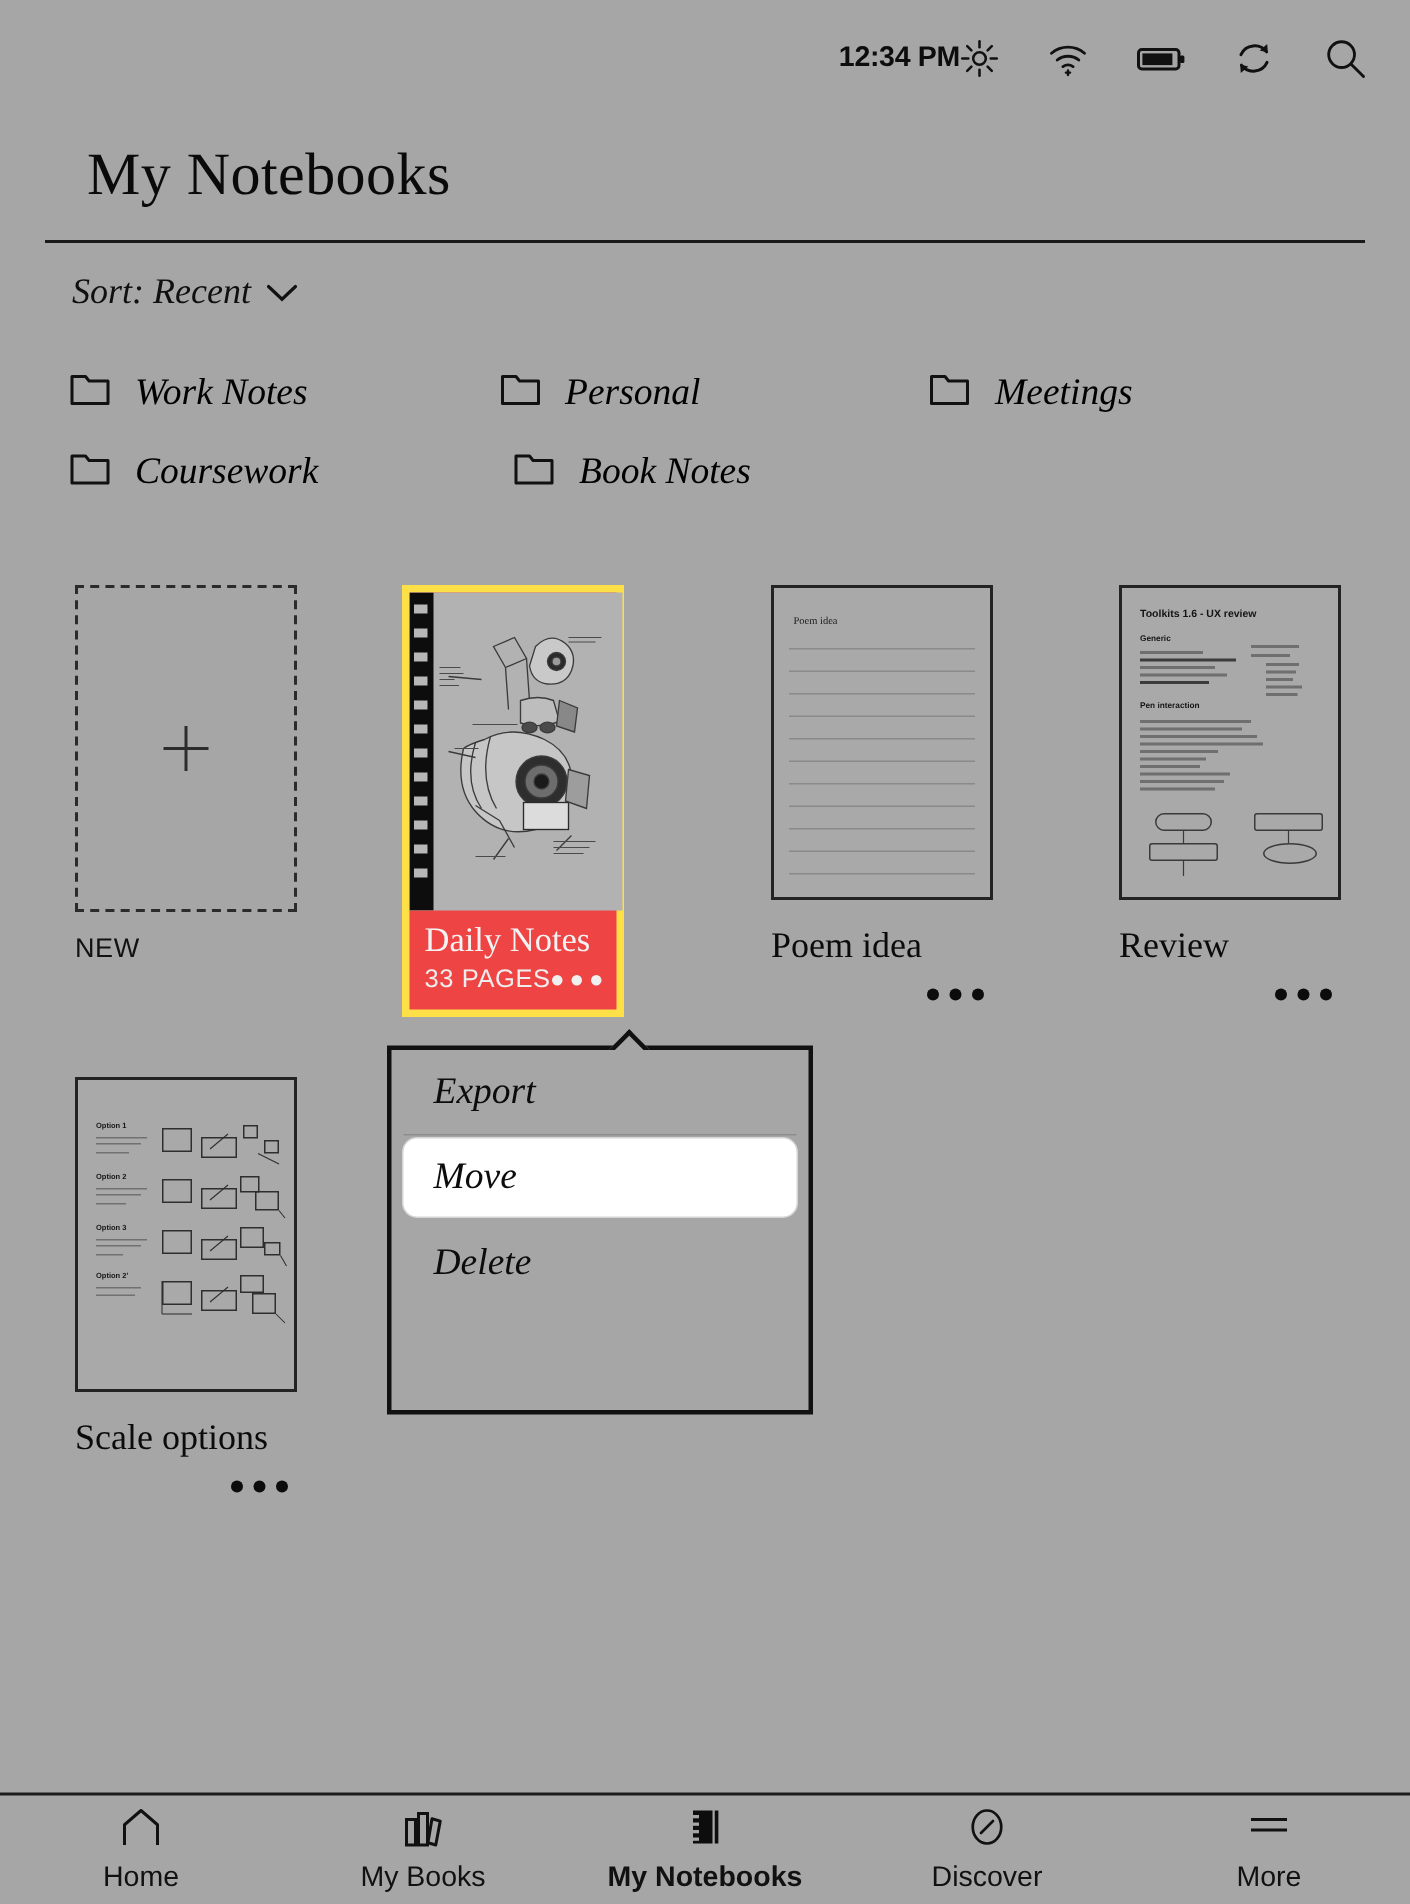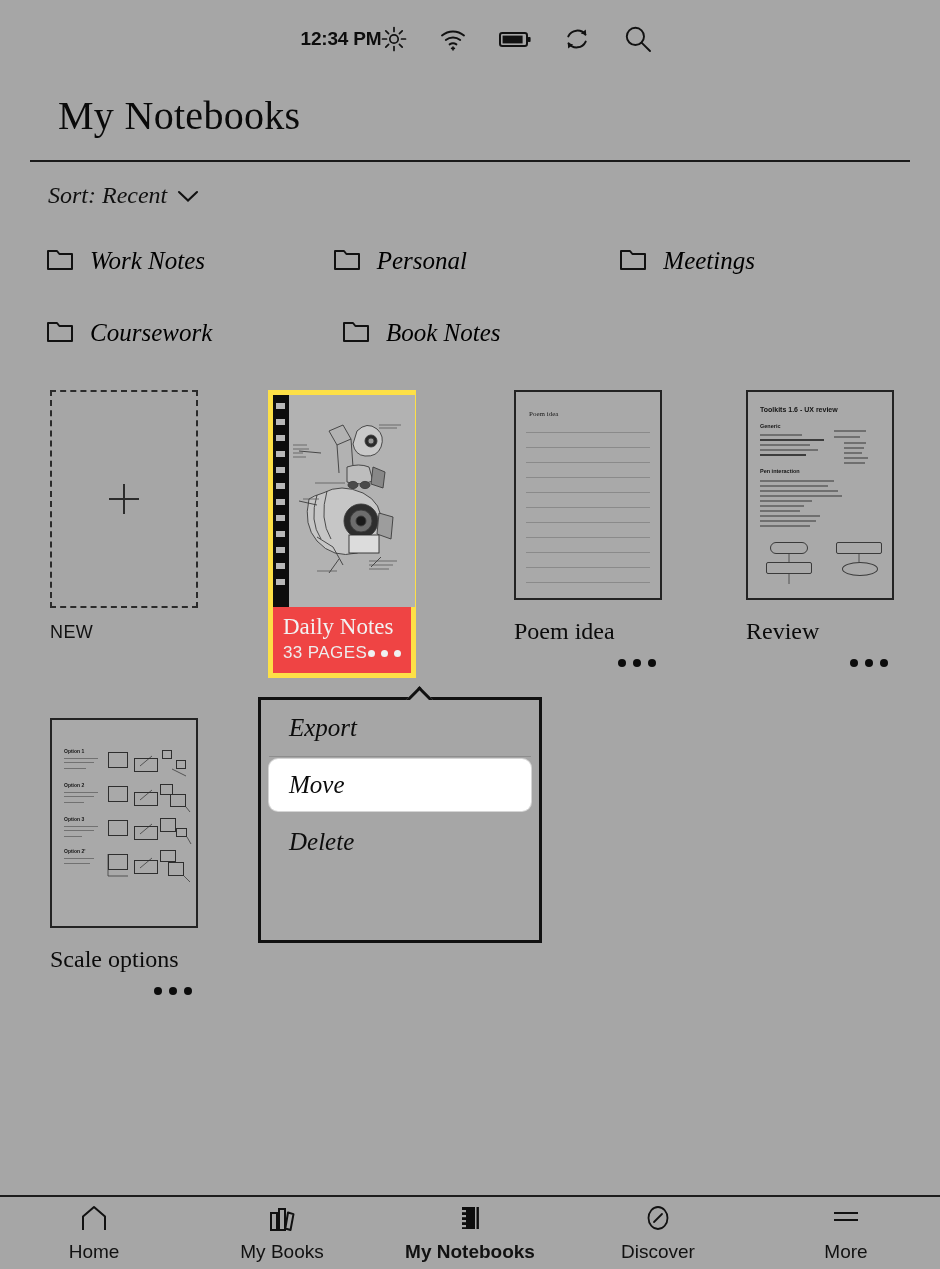--- a/index.html
+++ b/index.html
@@ -12,21 +12,21 @@
   .screen {
     position: relative;
     width: 940px; height: 1269px;
     background: #a6a6a6;
     color: #111;
   }
 
   
   .statusbar {
     position: absolute; top: 0; left: 0; width: 940px; height: 78px;
-    display: flex; align-items: center; justify-content: center;
+    display: flex; align-items: center; justify-content: flex-end;
     padding: 0 28px 0 42px;
   }
   .clock {
     font-family: "Liberation Sans", sans-serif;
     font-size: 19px; font-weight: 600; letter-spacing: -0.2px;
     color: #0d0d0d;
   }
   .sysicons { display: flex; align-items: center; gap: 32px; }
   .sysicons svg { display: block; }
 
@@ -48,21 +48,21 @@
     display: flex; align-items: center; gap: 10px;
     font-family: "Liberation Serif", serif;
     font-style: italic; font-size: 24px; color: #101010;
   }
 
   
   .folders {
     position: absolute; left: 46px; top: 246px; width: 860px;
   }
   .folder-row { display: flex; }
-  .folder-row + .folder-row { margin-top: 42px; align-items: flex-end; }
+  .folder-row + .folder-row { margin-top: 22px; align-items: flex-end; }
   .folder {
     display: flex; align-items: center; gap: 16px;
     width: 296px;
   }
   .folder .fname {
     font-family: "Liberation Serif", serif;
     font-style: italic; font-size: 25px; color: #000000;
     white-space: nowrap;
   }
 

